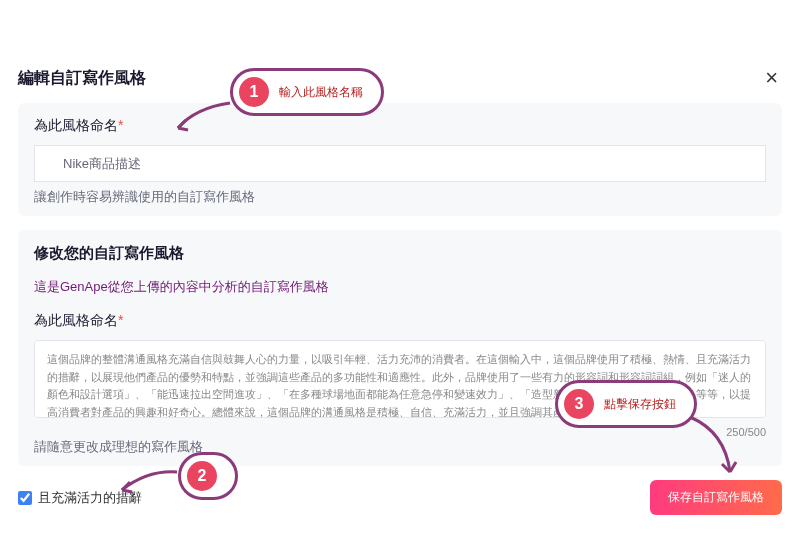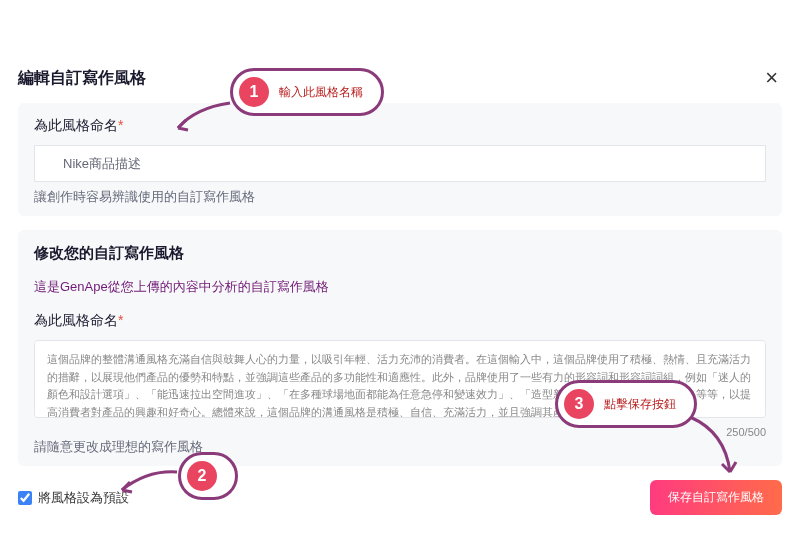--- a/index.html
+++ b/index.html
@@ -185,21 +185,21 @@
       <span>為此風格命名</span><span class="required">*</span>
     </label>
     <textarea class="textarea" style="">這個品牌的整體溝通風格充滿自信與鼓舞人心的力量，以吸引年輕、活力充沛的消費者。在這個輸入中，這個品牌使用了積極、熱情、且充滿活力的措辭，以展現他們產品的優勢和特點，並強調這些產品的多功能性和適應性。此外，品牌使用了一些有力的形容詞和形容詞詞組，例如「迷人的顏色和設計選項」、「能迅速拉出空間進攻」、「在多種球場地面都能為任意急停和變速效力」、「造型新穎簡約」、「更添前衛感」等等，以提高消費者對產品的興趣和好奇心。總體來說，這個品牌的溝通風格是積極、自信、充滿活力，並且強調其產品的高品質和多功能性。</textarea>
     <div class="counter">250/500</div>
     <div class="help-text">請隨意更改成理想的寫作風格</div>
   </div>
 
   <div class="footer-row">
     <label class="checkbox-wrap">
       <input type="checkbox" checked="" style="">
-      <span>將風格設為預設</span>
+      <span>且充滿活力的措辭</span>
     </label>
     <button class="save-btn">保存自訂寫作風格</button>
   </div>
 </div>
 
 <div class="callout" id="callout1">
   <div class="callout-num">1</div>
   <div class="callout-text">輸入此風格名稱</div>
 </div>
 <div class="arrow" id="arrow1">

